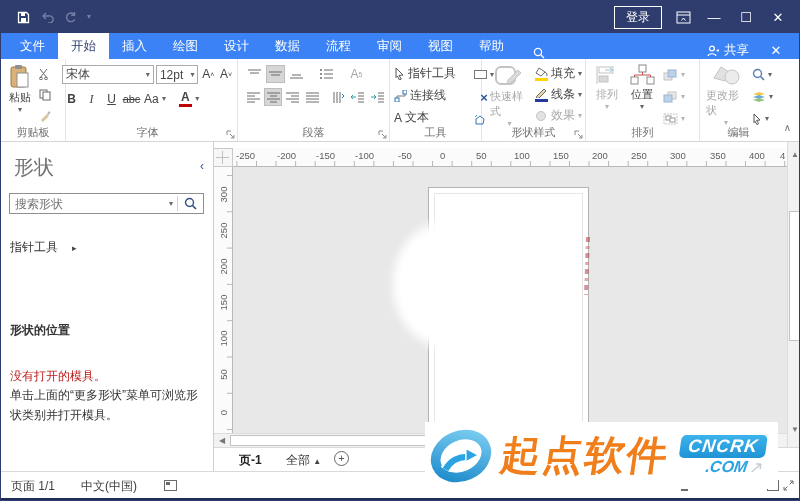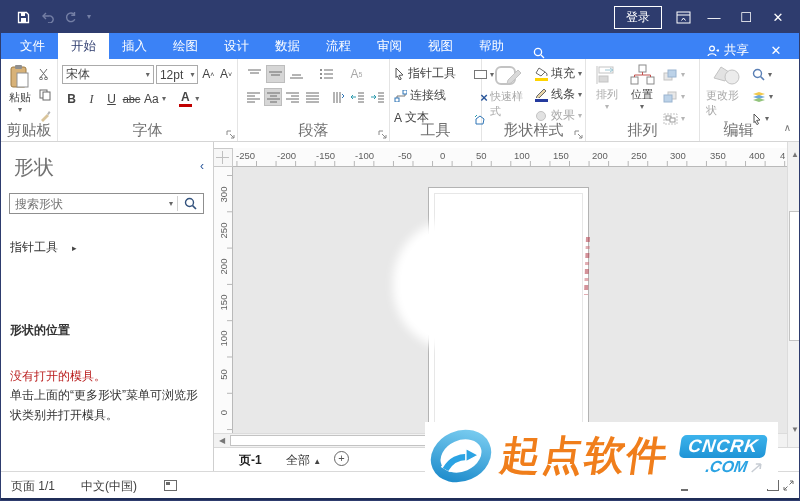--- a/index.html
+++ b/index.html
@@ -15,21 +15,21 @@
 
 .tabrow{position:absolute;left:0;top:32px;right:0;height:26px;background:#3b82f6;display:flex;align-items:flex-end;color:#fff;font-size:12.5px}
 .tab{padding:0 13px;line-height:26px;cursor:pointer;white-space:nowrap}
 .tab.active{background:#fff;color:#2e3c6e}
 .tellme{display:flex;align-items:center;gap:6px;margin-left:16px;line-height:26px;cursor:pointer}
 .tabrow-right{margin-left:auto;display:flex;align-items:center;gap:18px;padding-right:14px}
 .share{display:flex;align-items:center;gap:5px;cursor:pointer}
 
 .ribbon{position:absolute;left:0;top:58px;right:0;height:83px;background:#fff;border-bottom:1px solid #d5d5d5;font-size:12px;color:#444}
 .grp{position:absolute;top:0;bottom:0;border-right:1px solid #e4e4e4;padding:3px 3px 15px 4px}
-.grp-label{position:absolute;bottom:1px;left:0;right:0;text-align:center;font-size:15px;color:#707070}
+.grp-label{position:absolute;bottom:1px;left:0;right:0;text-align:center;font-size:11px;color:#707070}
 .lnch{position:absolute;right:2px;bottom:2px;cursor:pointer;line-height:0}
 .caret{font-size:8px;color:#666;line-height:1}
 .dimt{color:#a8a8a8}
 .ib{display:inline-flex;align-items:center;justify-content:center;width:19px;height:18px;cursor:pointer}
 .ib.sel{background:#d6d6d6;border:1px solid #bdbdbd}
 .combo{display:flex;align-items:center;border:1px solid #ababab;background:#fff;height:19px;padding:0 3px;cursor:pointer}
 .combo .caret{margin-left:auto}
 .bigbtn{display:flex;flex-direction:column;align-items:center;cursor:pointer;gap:1px}
 .minirow{display:flex;align-items:center;gap:3px;height:19px;cursor:pointer}
 .cbar{width:13px;height:3px;margin-top:1px}
@@ -161,21 +161,21 @@
             </svg>
           </span>
         <span>共享</span>
       </span>
       <span class="winbtn">✕</span>
     </span>
   </div>
 
   <div class="ribbon">
 
-    <div class="grp" style="left:0;width:57px">
+    <div class="grp" style="left:0;width:65px">
       <div style="display:flex">
         <div class="bigbtn" style="width:30px;padding-top:2px">
           <span>
               <svg width="20" height="25">
                 <rect x="1" y="3" width="15" height="20" rx="2" fill="#d8b278" stroke="#9c7b45"></rect>
                 <rect x="5" y="1" width="7" height="4" rx="1" fill="#8f8f8f"></rect>
                 <rect x="7" y="9" width="11" height="14" fill="#fff" stroke="#8f8f8f"></rect>
               </svg>
             </span>
           <span style="font-size:11px">粘贴</span>

